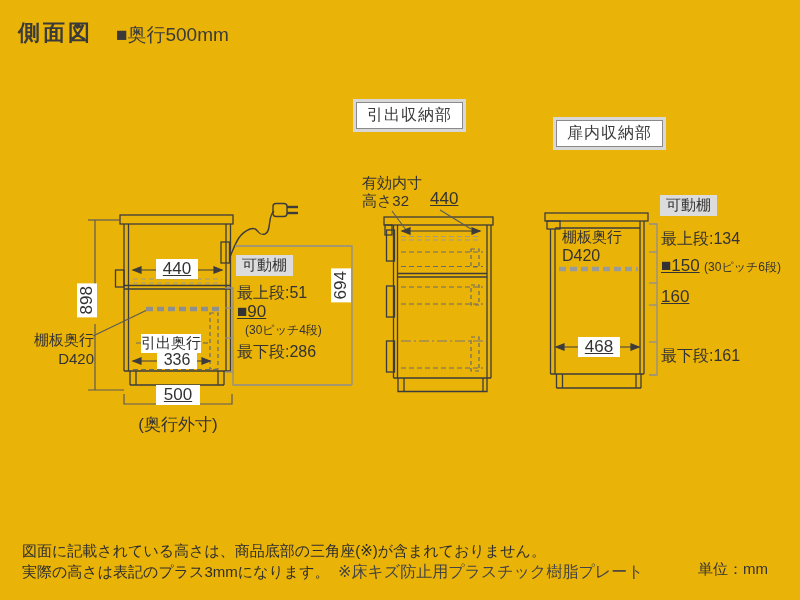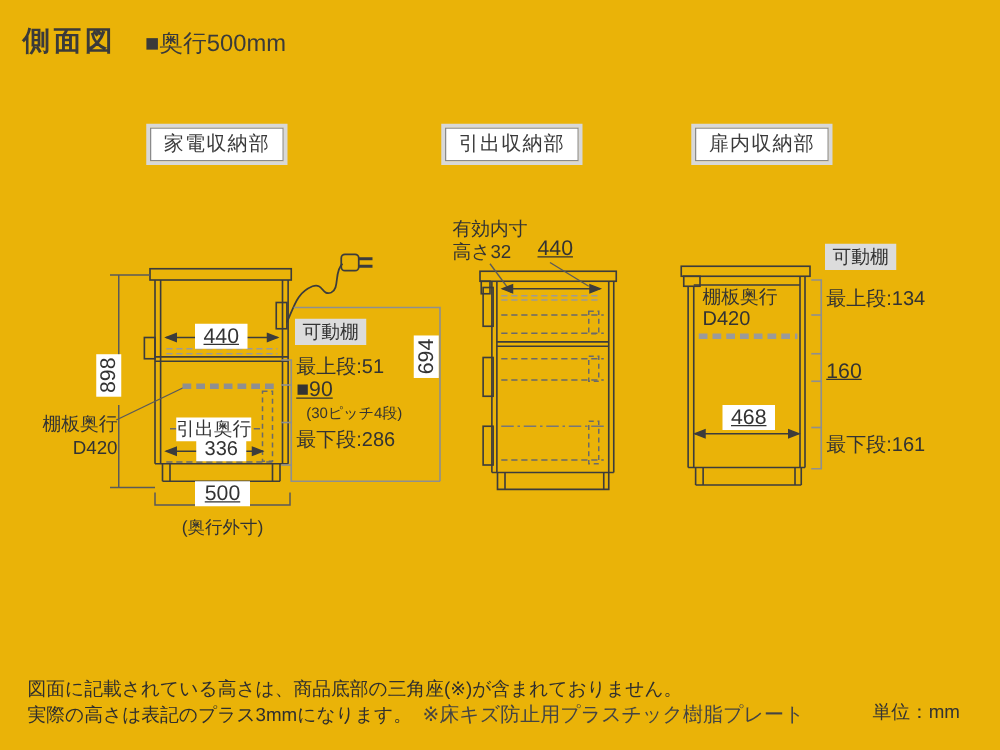--- a/index.html
+++ b/index.html
@@ -11,21 +11,21 @@
   svg{position:absolute;left:0;top:0;}
   .lbl{position:absolute;white-space:nowrap;color:#333;}
   .title-main{left:18px;top:18px;font-size:22px;font-weight:bold;letter-spacing:3px;color:#3a3a3a;}
   .title-depth{left:116px;top:22px;font-size:19px;color:#3a3a3a;}
   .hdr{position:absolute;border:1px solid #8a8a8a;outline:3px solid #d8d8d8;background:#fff;
        padding:2px 10px;font-size:16px;letter-spacing:1px;color:#3a3a3a;}
   .vtext{writing-mode:vertical-rl;transform:rotate(180deg);font-size:17px;background:#fff;padding:3px 0;}
   .onLine{background:#fff;text-align:center;}
   .graybox{background:#dcdcdc;padding:1px 6px;font-size:15px;}
   .s16{font-size:16px;} .s17{font-size:17px;text-decoration:underline;} .s15{font-size:15px;}
-  .s13{font-size:14px;} .s12{font-size:12px;}
+  .s13{font-size:17px;} .s12{font-size:12px;}
   .shelfDepth{width:70px;text-align:right;font-size:15px;line-height:19px;}
   .foot{font-size:15px;color:#2e2e2e;}
   .footnote{font-size:16px;color:#444;margin-left:4px;}
 </style>
 </head>
 <body>
 
 <div class="canvas">
 
   <svg width="800" height="600" viewBox="0 0 800 600">
@@ -168,23 +168,22 @@
       <line x1="649" y1="252" x2="657" y2="252"></line>
       <line x1="649" y1="283" x2="657" y2="283"></line>
       <line x1="649" y1="305" x2="657" y2="305"></line>
       <line x1="649" y1="342" x2="657" y2="342"></line>
     </g>
   </svg>
 
   <div class="lbl title-main">側面図</div>
   <div class="lbl title-depth">■奥行500mm</div>
 
-  <div class="hdr" style="left:120px;top:102px;">家電収納部</div>
   <div class="hdr" style="left:356px;top:102px;">引出収納部</div>
-  <div class="hdr" style="left:556px;top:102px;">扉内収納部</div>
+  <div class="hdr" style="left:556px;top:120px;">扉内収納部</div>
 
   <div class="lbl vtext" style="left:77px;top:283px;">898</div>
   <div class="lbl onLine s17" style="left:156px;top:259px;width:42px;">440</div>
   <div class="lbl onLine s15" style="left:141px;top:334px;">引出奥行</div>
   <div class="lbl onLine s16" style="left:157px;top:351px;width:40px;">336</div>
   <div class="lbl onLine s17" style="left:156px;top:385px;width:44px;">500</div>
   <div class="lbl s13" style="left:138px;top:413px;width:80px;text-align:center;">(奥行外寸)</div>
   <div class="lbl shelfDepth" style="left:24px;top:330px;">
     <span style="display:block;">棚板奥行</span>
     <span style="display:block;">D420</span>
@@ -195,23 +194,27 @@
   <div class="lbl s12" style="left:245px;top:322px;">(30ピッチ4段)</div>
   <div class="lbl s16" style="left:237px;top:342px;">最下段:286</div>
 
   <div class="lbl vtext" style="left:331px;top:268px;">694</div>
   <div class="lbl s15" style="left:362px;top:174px;">有効内寸</div>
   <div class="lbl s15" style="left:362px;top:192px;">高さ32</div>
   <div class="lbl s17" style="left:430px;top:189px;">440</div>
 
   <div class="lbl s15" style="left:562px;top:228px;">棚板奥行</div>
   <div class="lbl s16" style="left:562px;top:247px;">D420</div>
-  <div class="lbl onLine s17" style="left:578px;top:324px;width:42px;">468</div>
+  <div class="lbl onLine s17" style="left:578px;top:337px;width:42px;">468</div>
   <div class="lbl graybox" style="left:660px;top:195px;">可動棚</div>
   <div class="lbl s16" style="left:661px;top:229px;">最上段:134</div>
+  <div class="lbl" style="left:661px;top:256px;">
+    <span class="s17">■150</span>
+    <span class="s12">(30ピッチ6段)</span>
+  </div>
   <div class="lbl s17" style="left:661px;top:287px;">160</div>
   <div class="lbl s16" style="left:661px;top:346px;">最下段:161</div>
 
   <div class="lbl foot" style="left:22px;top:542px;">図面に記載されている高さは、商品底部の三角座(※)が含まれておりません。</div>
   <div class="lbl" style="left:22px;top:562px;">
     <span class="foot">実際の高さは表記のプラス3mmになります。</span>
     <span class="footnote">※床キズ防止用プラスチック樹脂プレート</span>
   </div>
   <div class="lbl s15" style="left:698px;top:560px;">単位：mm</div>
 

